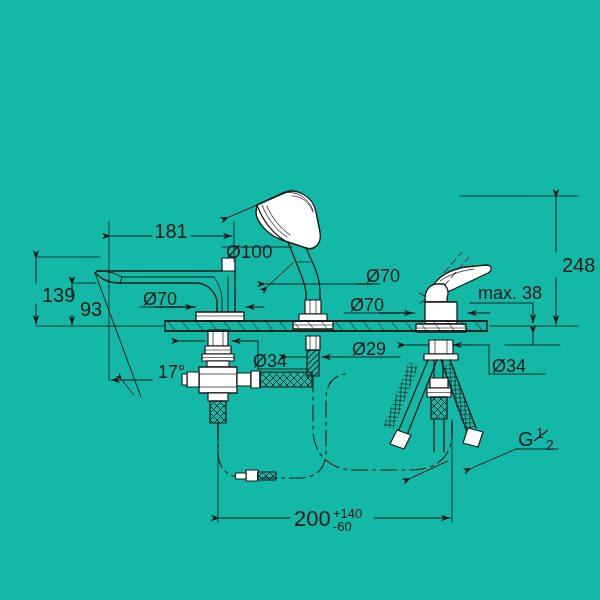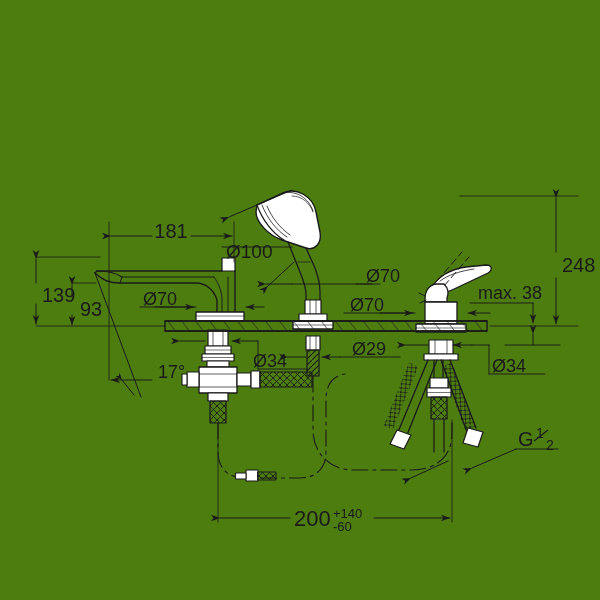--- a/index.html
+++ b/index.html
@@ -1,19 +1,19 @@
 <!DOCTYPE html>
 <html><head>
 <meta charset="utf-8">
 <title>Technical Drawing</title>
 <style>
   html,body{margin:0;padding:0;background:#ffffff;}
   body{width:600px;height:600px;overflow:hidden;
        font-family:"Liberation Sans", sans-serif;}
-  #sheet{position:relative;width:600px;height:600px;background:#4d7c0f;}
+  #sheet{position:relative;width:600px;height:600px;background:#14b8a6;}
   #sheet svg{position:absolute;left:0;top:0;}
   .dimtext{font-family:"Liberation Sans", sans-serif;fill:#1a1a1a;}
 </style>
 </head>
 <body>
 
 <div id="sheet">
 
 <svg width="600" height="600" viewBox="0 0 600 600" xmlns="http://www.w3.org/2000/svg">
   <defs>

